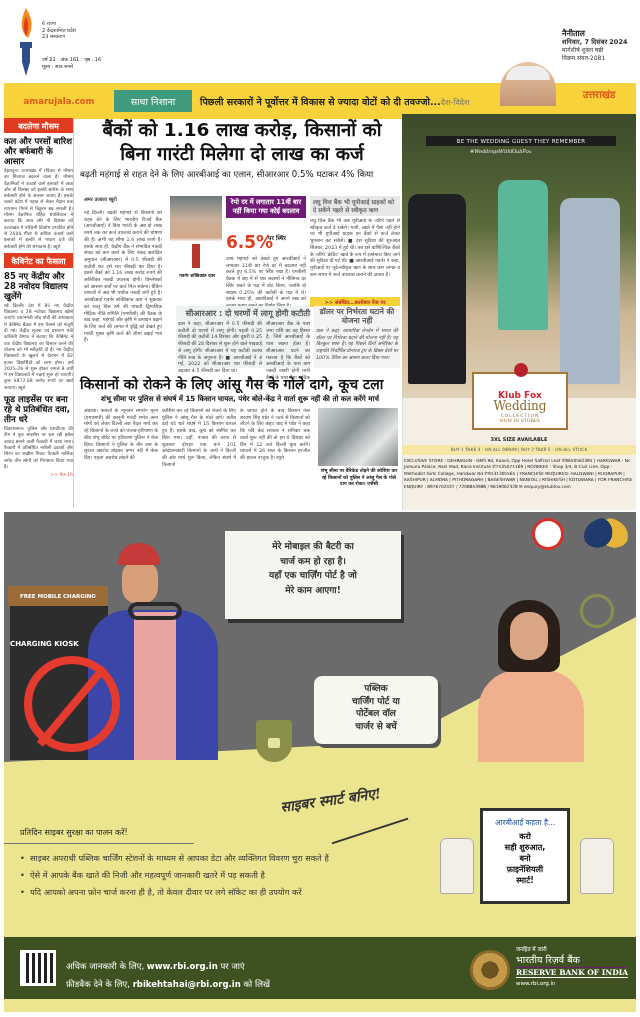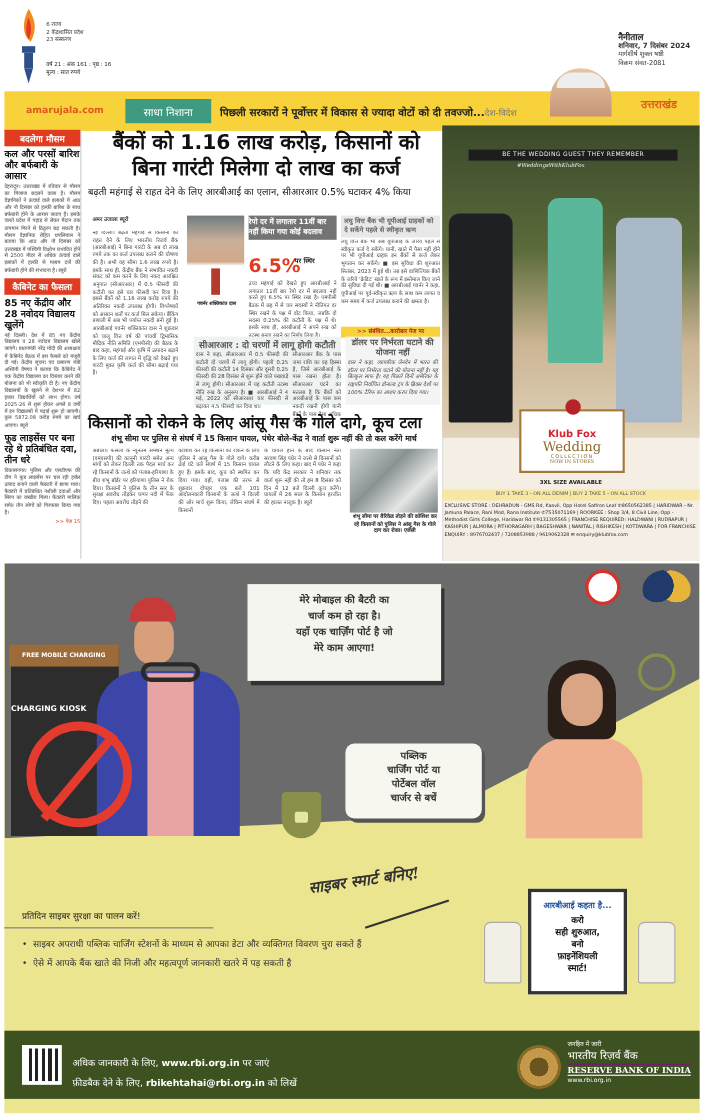--- a/index.html
+++ b/index.html
@@ -30,29 +30,29 @@
 .lc-body{font-size:4.6px;line-height:6.3px;color:#444;margin-top:2px;text-align:justify}
 
 #main-h1{left:84px;top:118px;width:316px;font-size:18.5px;font-weight:bold;line-height:24px;text-align:center;color:#111}
 #main-sub{left:80px;top:168px;width:320px;font-size:8.6px;font-weight:normal;text-align:left;color:#111;white-space:nowrap}
 #byline{left:84px;top:196px;font-size:5px;color:#333;font-weight:bold}
 .col-text{font-size:4.8px;line-height:6.7px;color:#444;text-align:justify}
 #col1{left:84px;top:210px;width:78px;height:162px;overflow:hidden}
 #photo-gov{left:170px;top:196px;width:52px;height:76px;background:linear-gradient(#6e7b80 0%,#c9b09a 30%,#d2a88a 55%,#fff 60%,#fff 100%)}
 #photo-gov .tie{position:absolute;left:22px;top:48px;width:8px;height:24px;background:#b53a2e}
 #photo-gov-cap{left:170px;top:272px;width:54px;font-size:4.5px;font-weight:bold;text-align:center;color:#222}
-#box-repo{left:226px;top:196px;width:80px;height:22px;background:#737373;color:#fff;font-size:6.6px;font-weight:bold;line-height:9px;padding-top:2px}
+#box-repo{left:226px;top:196px;width:80px;height:22px;background:#701a75;color:#fff;font-size:6.6px;font-weight:bold;text-align:center;line-height:9px;padding-top:2px}
 #repo-text{left:226px;top:220px;width:80px;height:100px;overflow:hidden}
 #rate{left:226px;top:232px;font-size:17px;font-weight:bold;color:#e23c20}
 #rate-lbl{left:268px;top:234px;font-size:6px;font-weight:bold;line-height:7px;color:#222}
 #box-upi{left:310px;top:196px;width:90px;height:20px;background:#e8e8e8;color:#666;font-size:6px;font-weight:bold;line-height:8px;padding:2px 3px}
 #upi-text{left:310px;top:218px;width:90px;height:80px;overflow:hidden}
 #upi-link{left:310px;top:297px;width:90px;height:10px;background:#f7d23a;font-size:5.2px;color:#b5231b;font-weight:bold;text-align:center;line-height:10px}
 #crr-box{left:176px;top:306px;width:134px;height:62px;background:#eef3f2}
-#crr-head{left:176px;top:307px;width:134px;font-size:8px;font-weight:bold;color:#555;text-align:center}
+#crr-head{left:176px;top:307px;width:134px;font-size:8px;font-weight:bold;color:#555;text-align:right}
 #crr-a{left:178px;top:321px;width:84px}
 #crr-b{left:266px;top:321px;width:44px}
 #dollar-box{left:314px;top:306px;width:86px;height:62px;background:#f4f4f4}
 #dollar-head{left:314px;top:307px;width:86px;font-size:7.5px;font-weight:bold;color:#555;text-align:center;line-height:9px}
 #dollar-text{left:316px;top:328px;width:82px;font-style:italic}
 #h2{left:80px;top:374px;width:320px;font-size:14px;font-weight:bold;text-align:left;color:#111;white-space:nowrap}
 #h2sub{left:80px;top:393px;width:320px;font-size:7.1px;font-weight:bold;text-align:center;color:#111;white-space:nowrap}
 #f1{left:84px;top:408px;width:74px;height:96px;overflow:hidden}
 #f2{left:162px;top:408px;width:74px;height:96px;overflow:hidden}
 #f3{left:240px;top:408px;width:70px;height:96px;overflow:hidden}
@@ -97,21 +97,21 @@
 #girl-face{left:510px;top:612px;width:38px;height:48px;border-radius:18px;background:#d9a585}
 #girl-kurta{left:478px;top:670px;width:106px;height:92px;border-radius:40px 40px 0 0;background:#f0b090}
 #smart{left:280px;top:790px;font-size:14px;font-weight:bold;color:#333;transform:rotate(-8deg);font-family:"DejaVu Serif",serif;font-style:italic}
 #smart-line{left:330px;top:830px;width:80px;height:2px;background:#333;transform:rotate(-18deg)}
 #daily{left:20px;top:826px;font-size:8px;color:#222}
 #daily-rule{left:4px;top:843px;width:190px;height:1px;background:#777}
 #bullets{left:20px;top:852px;width:420px;list-style:none}
 #bullets li{font-size:8.2px;color:#333;line-height:12px;margin-bottom:5px;padding-left:10px;position:relative}
 #bullets li:before{content:"•";position:absolute;left:0}
 #board{left:480px;top:808px;width:90px;height:96px;background:#fff;border:3px solid #333;text-align:center}
-#board-title{font-size:7.5px;font-weight:bold;color:#1d4f9c;margin-top:6px}
+#board-title{font-size:7.5px;font-weight:normal;color:#1d4f9c;margin-top:6px}
 #board-body{font-size:8px;font-weight:bold;color:#111;line-height:11px;margin-top:4px}
 .mascot{position:absolute;width:34px;height:56px;background:#f2efe6;border-radius:6px 6px 2px 2px;border:1px solid #aaa}
 #rbi-footer{left:4px;top:937px;width:632px;height:62px;background:#3e5221}
 #qr{left:20px;top:950px;width:36px;height:36px;background:repeating-linear-gradient(90deg,#fff 0 3px,#222 3px 6px),#fff;border:3px solid #fff}
 #footer-l1{left:66px;top:960px;font-size:8.5px;color:#fff}
 #footer-l2{left:66px;top:978px;font-size:8.5px;color:#fff}
 #footer-l1 b,#footer-l2 b{font-weight:bold}
 #rbi-seal{left:470px;top:950px;width:40px;height:40px;border-radius:50%;background:radial-gradient(circle,#6b5420 30%,#c49a4a 31%,#c49a4a 60%,#8a6a28 61%)}
 #rbi-name{left:516px;top:945px;color:#fff}
 #rbi-pub{font-size:5.5px}
@@ -247,20 +247,21 @@
   <div>पोर्टेबल वॉल</div>
   <div>चार्जर से बचें</div>
 </div>
 <div id="smart" class="abs">साइबर स्मार्ट बनिए!</div>
 <div id="smart-line" class="abs"></div>
 <div id="daily" class="abs">प्रतिदिन साइबर सुरक्षा का पालन करें!</div>
 <div id="daily-rule" class="abs"></div>
 <ul id="bullets" class="abs">
   <li>साइबर अपराधी पब्लिक चार्जिंग स्टेशनों के माध्यम से आपका डेटा और व्यक्तिगत विवरण चुरा सकते हैं</li>
   <li>ऐसे में आपके बैंक खाते की निजी और महत्वपूर्ण जानकारी खतरे में पड़ सकती है</li>
+  <li>यदि आपको अपना फ़ोन चार्ज करना ही है, तो केवल दीवार पर लगे सॉकेट का ही उपयोग करें</li>
 </ul>
 <div class="mascot" style="left:440px;top:838px"></div>
 <div class="mascot" style="left:580px;top:838px"></div>
 <div id="board" class="abs">
   <div id="board-title">आरबीआई कहता है...</div>
   <div id="board-body">
     <div>करो</div>
     <div>सही शुरुआत,</div>
     <div>बनो</div>
     <div>फ़ाइनेंशियली</div>

